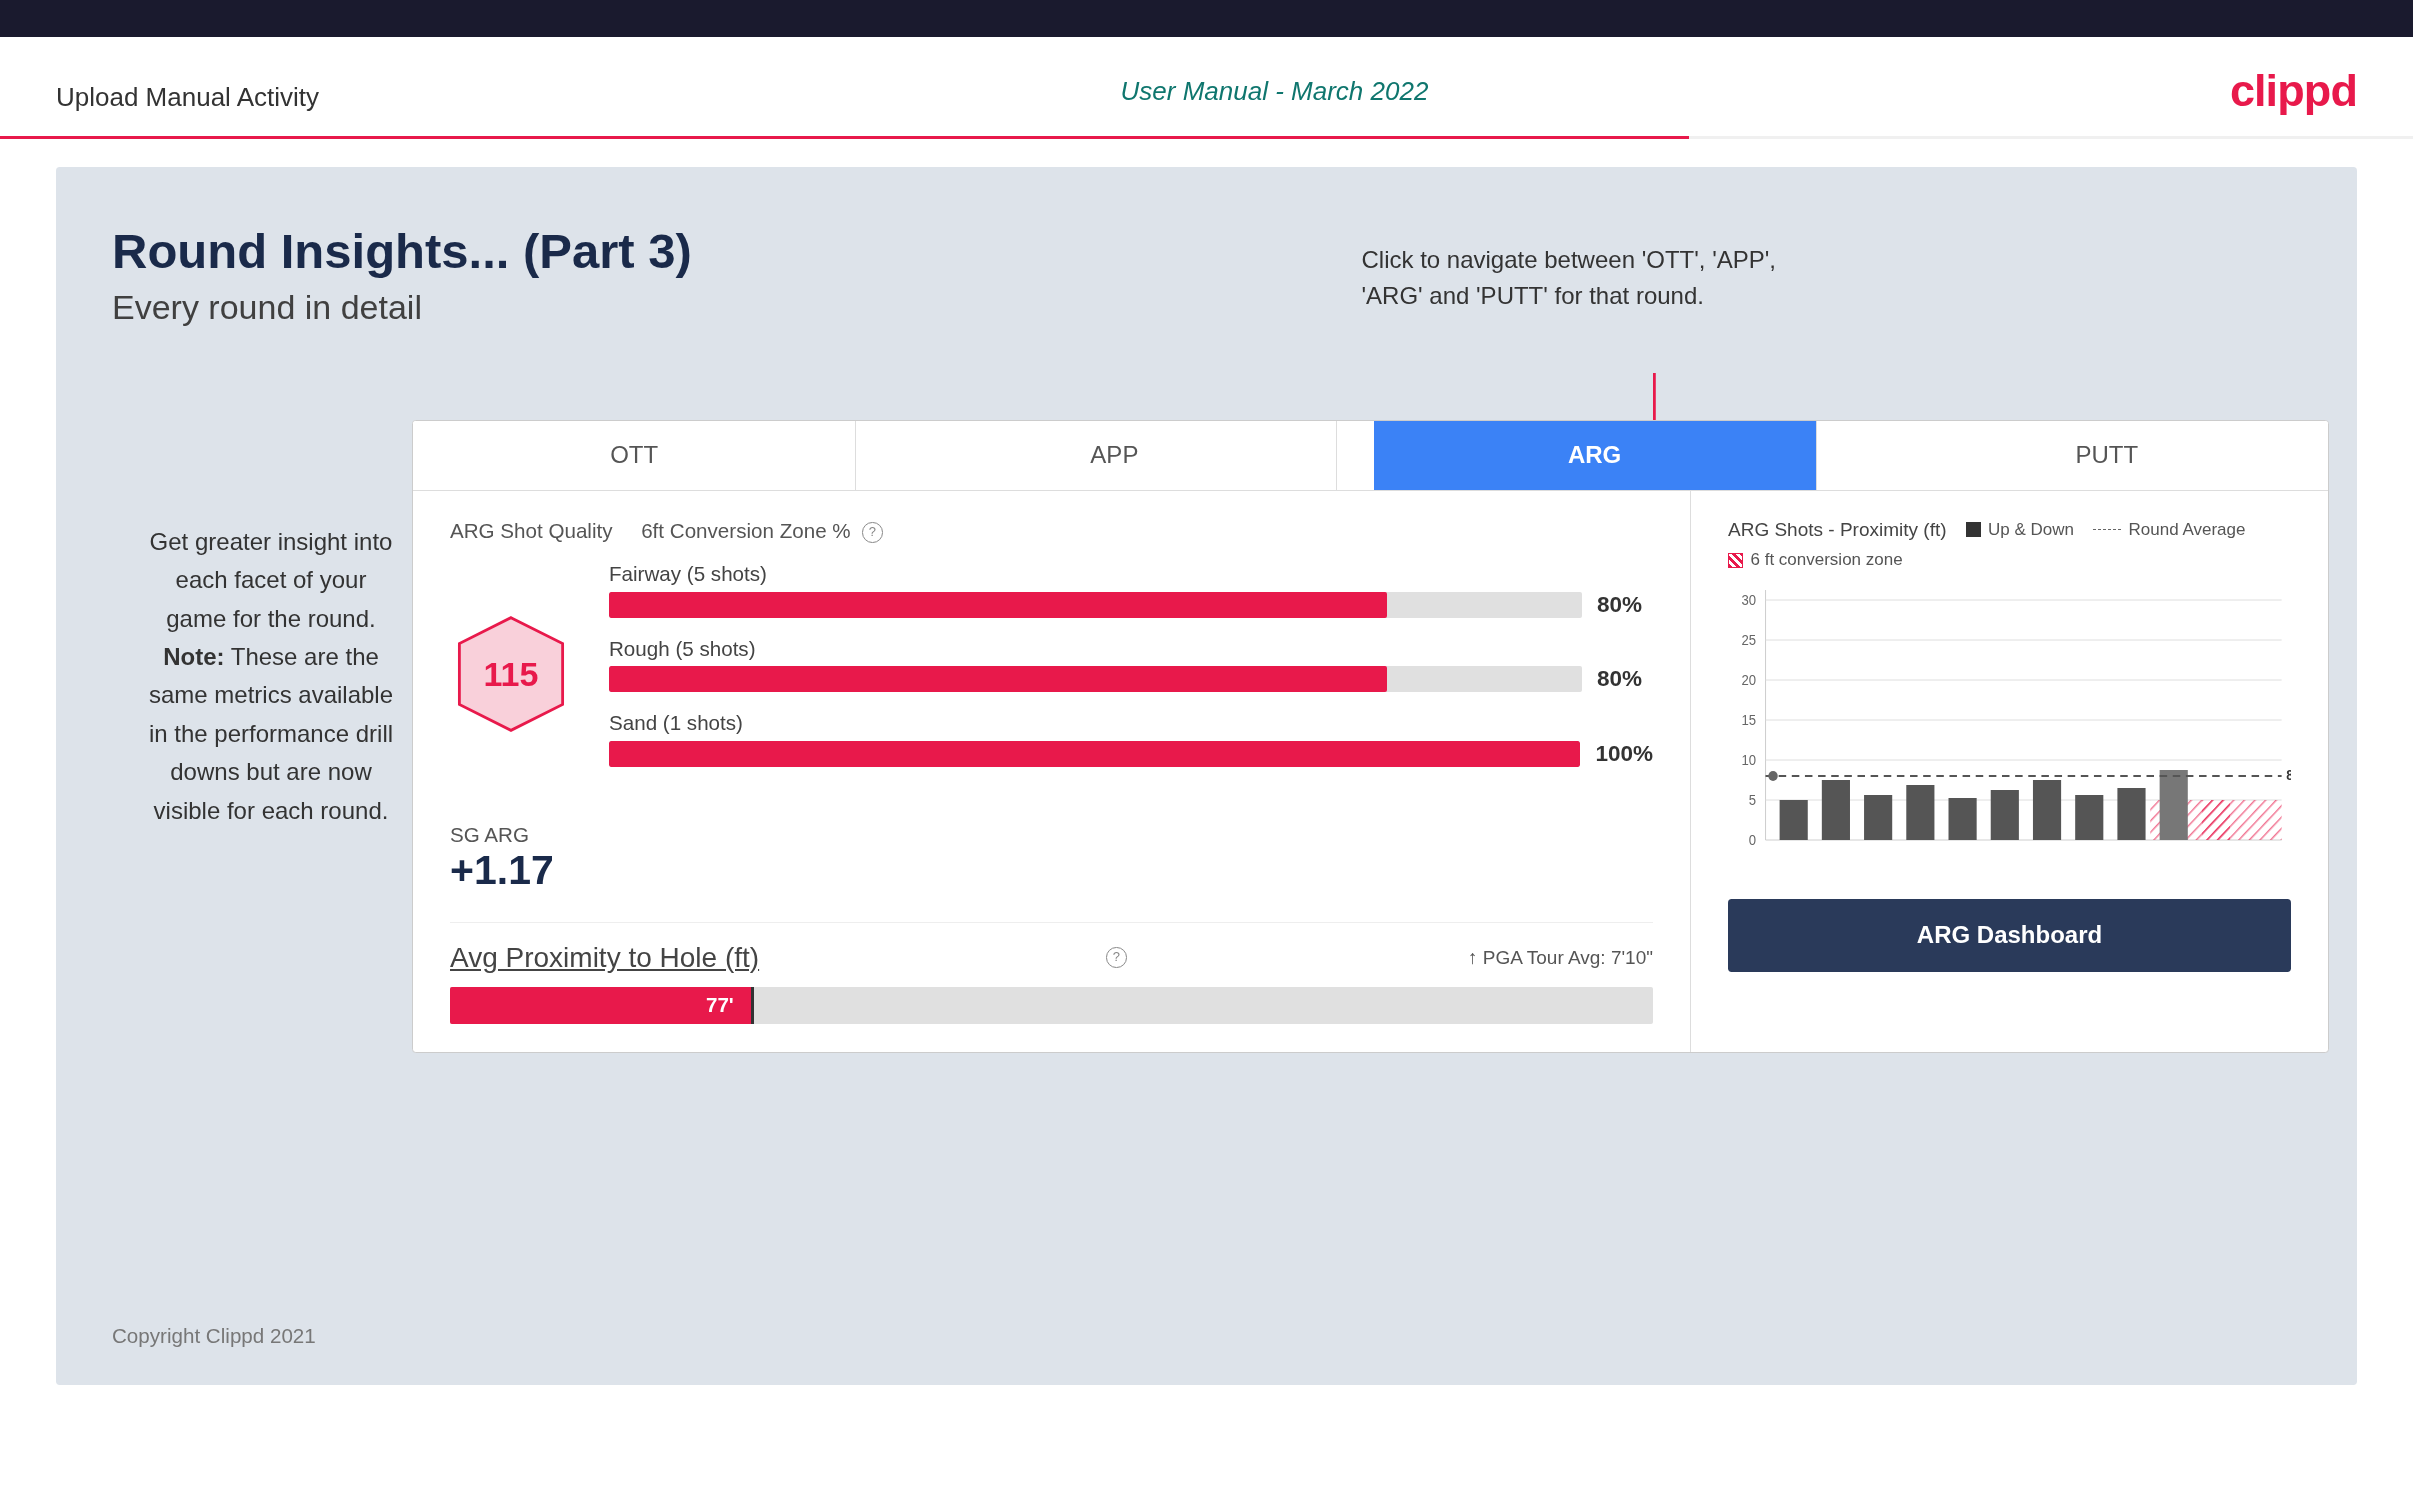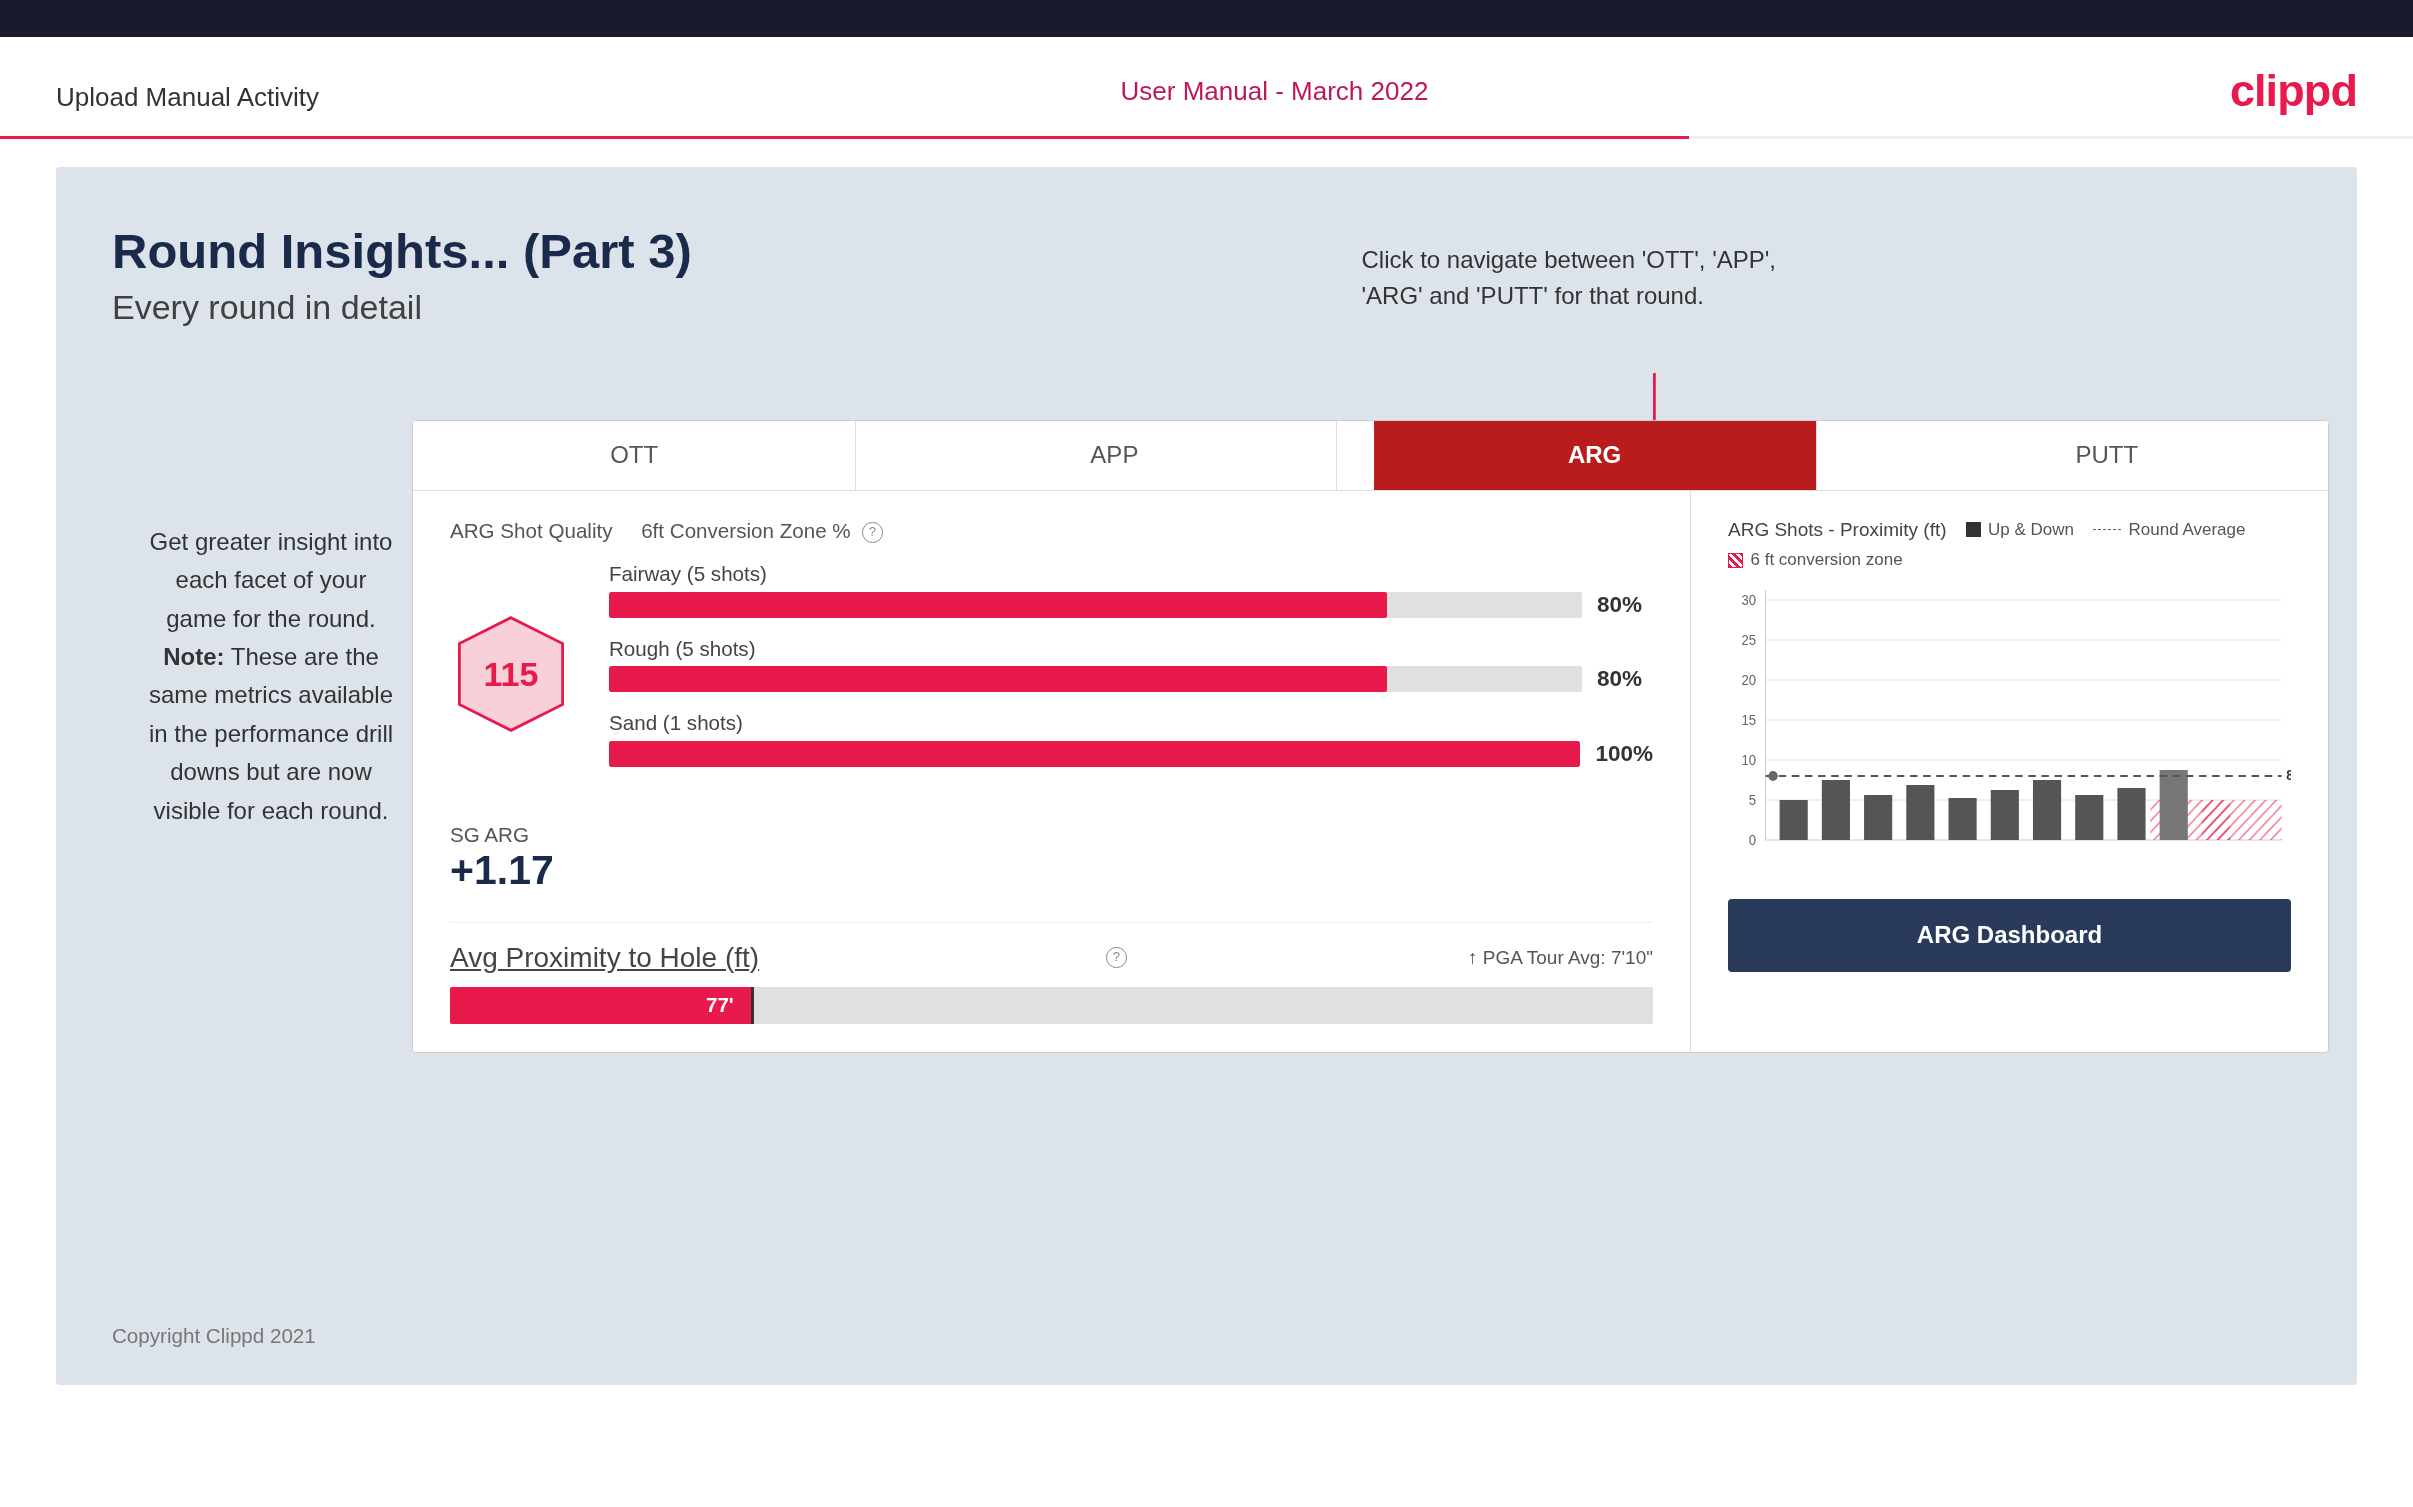--- a/index.html
+++ b/index.html
@@ -21,21 +21,22 @@
 
     .header-left {
       font-size: 26px;
       color: #333;
       font-weight: 400;
       margin-top: 12px;
     }
 
     .header-center {
       font-size: 26px;
-      color: #be185d;
+      color: #0f766e;
+      font-style: italic;
     }
 
     .header-right .logo {
       font-size: 45px;
       font-weight: 700;
       color: #e8194b;
       letter-spacing: -0.9px;
     }
 
     .divider {
@@ -122,21 +123,21 @@
       color: #555;
       border: none;
       background: #fff;
       cursor: pointer;
       border-right: 0.9px solid #ddd;
     }
 
     .tab:last-child { border-right: none; padding-left: 32px; }
 
     .tab.active {
-      background: #b91c1c;
+      background: #3b82f6;
       color: #fff;
       font-weight: 600;
     }
 
     .card-body {
       display: flex;
     }
 
     .left-panel {
       flex: 1;

